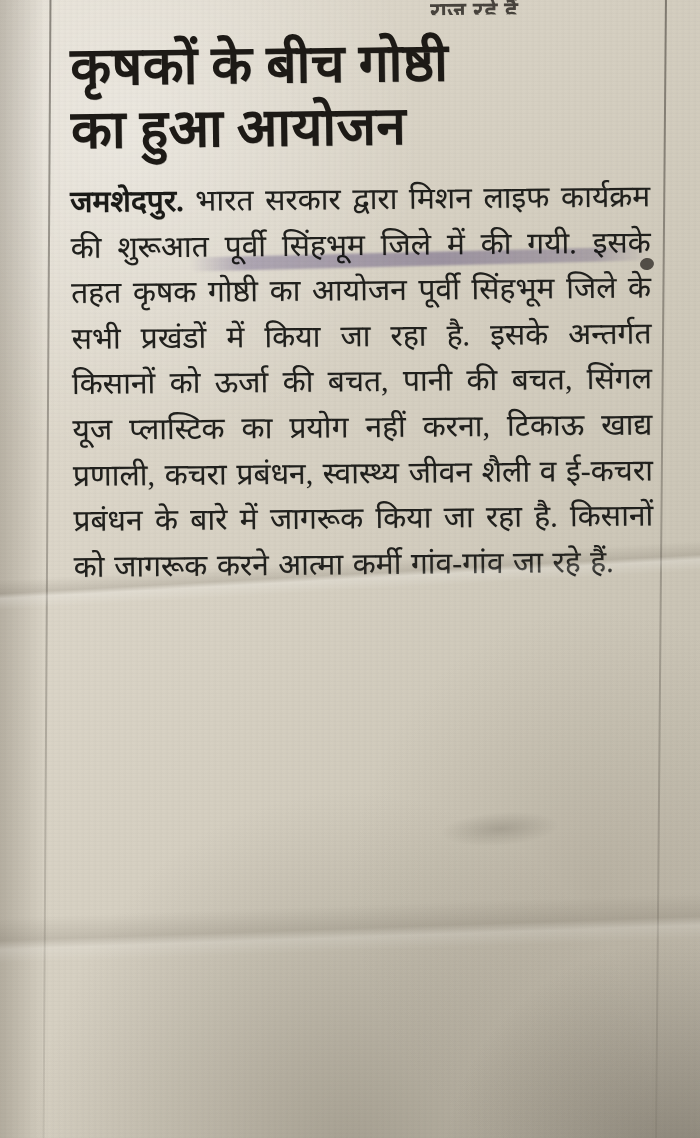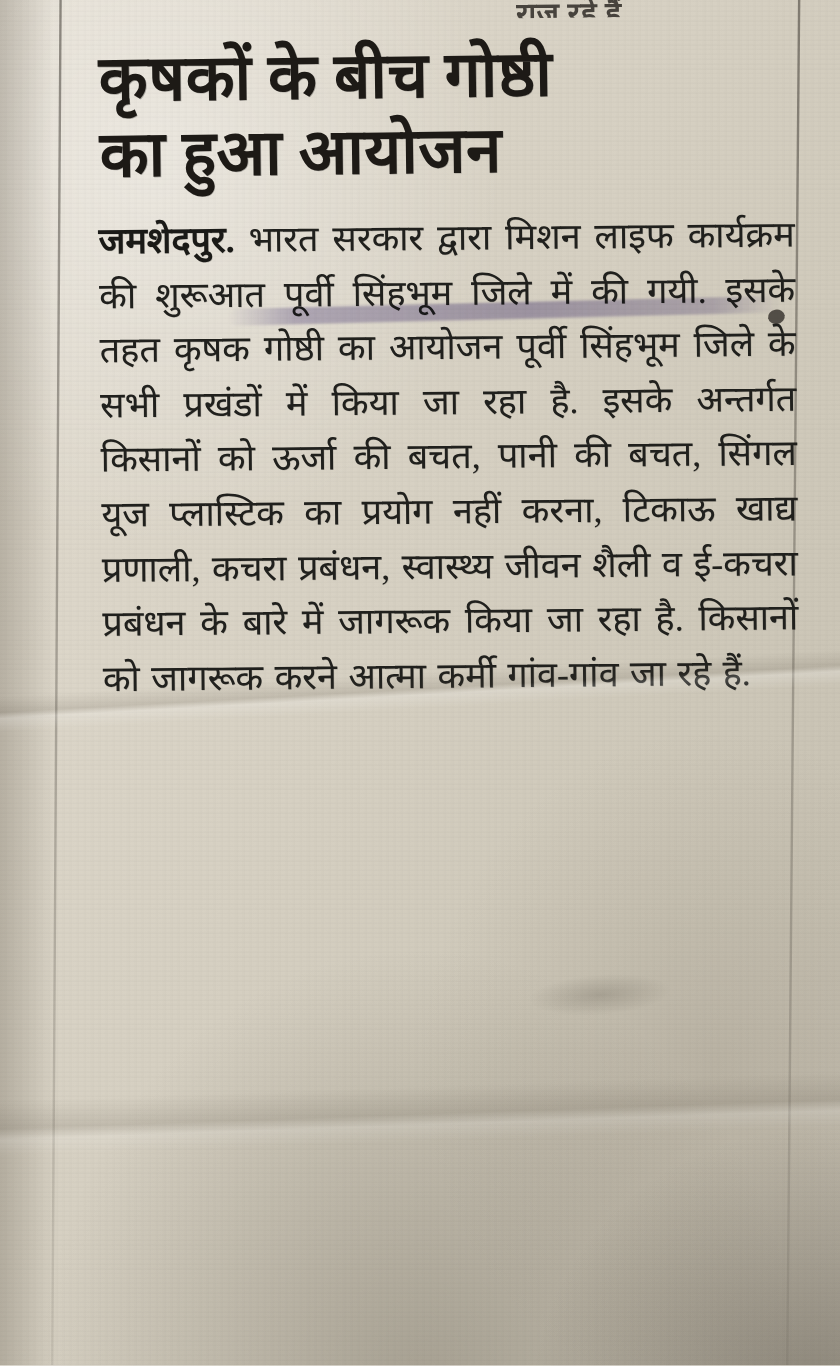--- a/index.html
+++ b/index.html
@@ -94,21 +94,21 @@
     opacity: 0.85;
     white-space: nowrap;
     overflow: hidden;
     height: 22px;
     transform: rotate(-0.6deg);
   }
 
   
   .article {
     position: absolute;
-    left: 82px;
+    left: 70px;
     top: 36px;
     width: 580px;
   }
 
   .headline {
     font-family: "Liberation Serif", "DejaVu Serif", serif;
     font-weight: 700;
     font-size: 53px;
     line-height: 1.18;
     color: #1d1a16;

